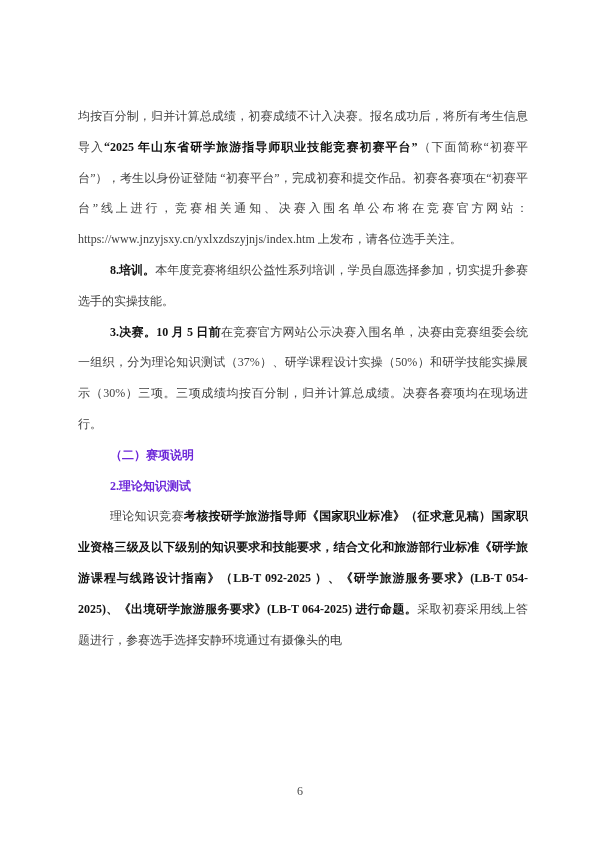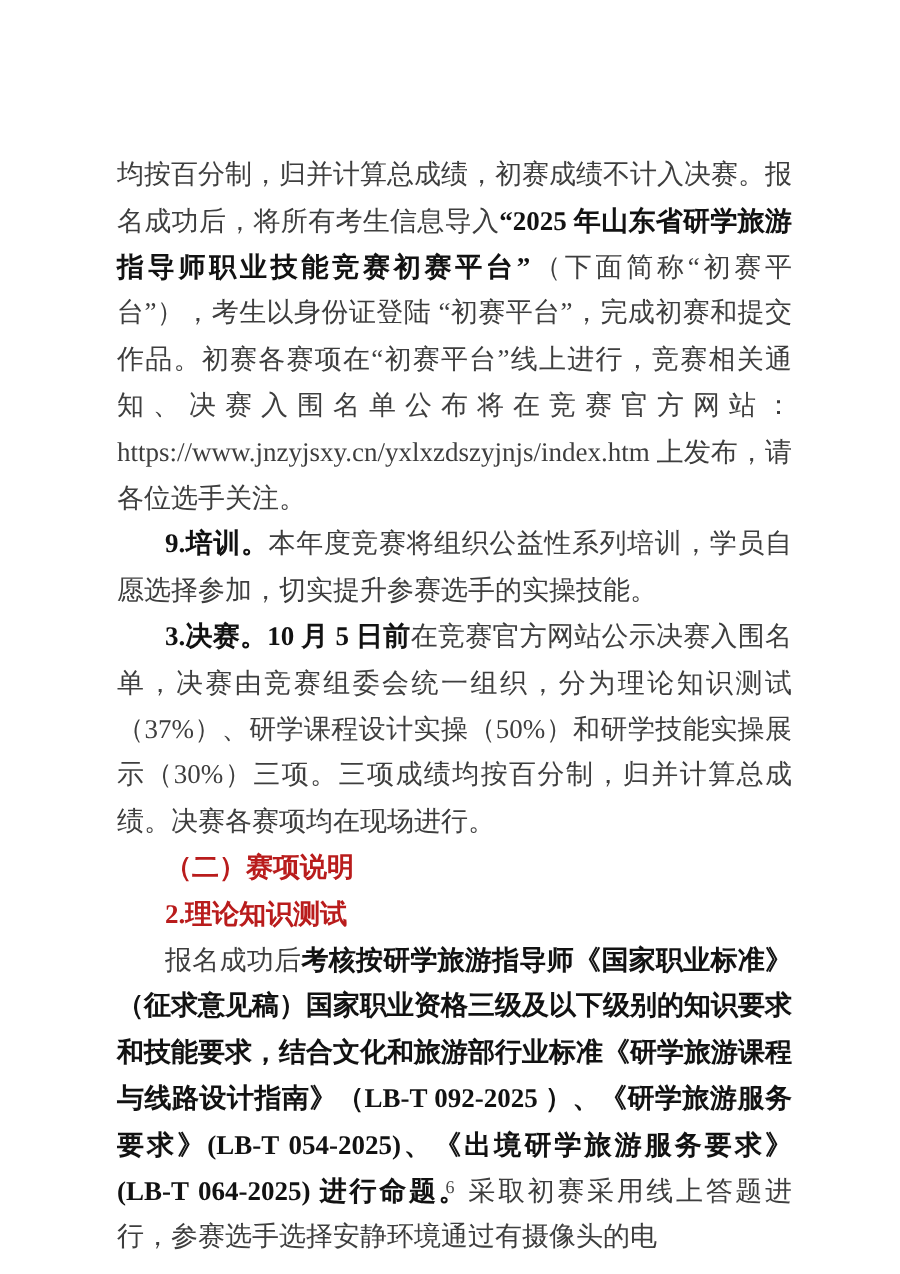--- a/index.html
+++ b/index.html
@@ -13,57 +13,57 @@
     height: 849px;
     background: #ffffff;
     overflow: hidden;
     font-family: "Liberation Serif", serif;
   }
   .content {
     position: absolute;
     left: 78px;
     top: 101px;
     width: 450px;
-    font-size: 18px;
+    font-size: 12px;
     line-height: 30.8px;
     color: #3e3e3e;
     text-align: justify;
     overflow-wrap: break-word;
   }
   .para {
     margin: 0;
     padding: 0;
   }
   .para.indent {
     text-indent: 32px;
   }
   .seg.bold {
     font-weight: bold;
     color: #121212;
   }
   .para.heading .seg {
     font-weight: bold;
-    color: #b91c1c;
+    color: #6d28d9;
   }
   .page-number {
     position: absolute;
     top: 784px;
     left: 0;
     width: 100%;
     text-align: center;
     font-size: 12px;
     color: #4a4a4a;
   }
 </style>
 </head>
 <body>
 
 <div class="page">
   <div class="content">
       <p class="para body"><span class="seg">均按百分制，归并计算总成绩，初赛成绩不计入决赛。报名成功后，将所有考生信息导入</span><span class="seg bold">“2025 年山东省研学旅游指导师职业技能竞赛初赛平台”</span><span class="seg">（下面简称“初赛平台”），考生以身份证登陆 “初赛平台”，完成初赛和提交作品。初赛各赛项在“初赛平台”线上进行，竞赛相关通知、决赛入围名单公布将在竞赛官方网站：https://www.jnzyjsxy.cn/yxlxzdszyjnjs/index.htm 上发布，请各位选手关注。</span></p>
-      <p class="para body indent"><span class="seg bold">9.培训。</span><span class="seg">本年度竞赛将组织公益性系列培训，学员自愿选择参加，切实提升参赛选手的实操技能。</span></p>
+      <p class="para body indent"><span class="seg bold">8.培训。</span><span class="seg">本年度竞赛将组织公益性系列培训，学员自愿选择参加，切实提升参赛选手的实操技能。</span></p>
       <p class="para body indent"><span class="seg bold">3.决赛。10 月 5 日前</span><span class="seg">在竞赛官方网站公示决赛入围名单，决赛由竞赛组委会统一组织，分为理论知识测试（37%）、研学课程设计实操（50%）和研学技能实操展示（30%）三项。三项成绩均按百分制，归并计算总成绩。决赛各赛项均在现场进行。</span></p>
       <p class="para heading indent"><span class="seg bold">（二）赛项说明</span></p>
       <p class="para heading indent"><span class="seg bold">2.理论知识测试</span></p>
-      <p class="para body indent"><span class="seg">报名成功后</span><span class="seg bold">考核按研学旅游指导师《国家职业标准》（征求意见稿）国家职业资格三级及以下级别的知识要求和技能要求，结合文化和旅游部行业标准《研学旅游课程与线路设计指南》（LB-T 092-2025 ）、《研学旅游服务要求》(LB-T 054-2025)、《出境研学旅游服务要求》(LB-T 064-2025) 进行命题。</span><span class="seg">采取初赛采用线上答题进行，参赛选手选择安静环境通过有摄像头的电</span></p>
+      <p class="para body indent"><span class="seg">理论知识竞赛</span><span class="seg bold">考核按研学旅游指导师《国家职业标准》（征求意见稿）国家职业资格三级及以下级别的知识要求和技能要求，结合文化和旅游部行业标准《研学旅游课程与线路设计指南》（LB-T 092-2025 ）、《研学旅游服务要求》(LB-T 054-2025)、《出境研学旅游服务要求》(LB-T 064-2025) 进行命题。</span><span class="seg">采取初赛采用线上答题进行，参赛选手选择安静环境通过有摄像头的电</span></p>
     </div>
   <div class="page-number">6</div>
 </div>
 
 </body></html>

